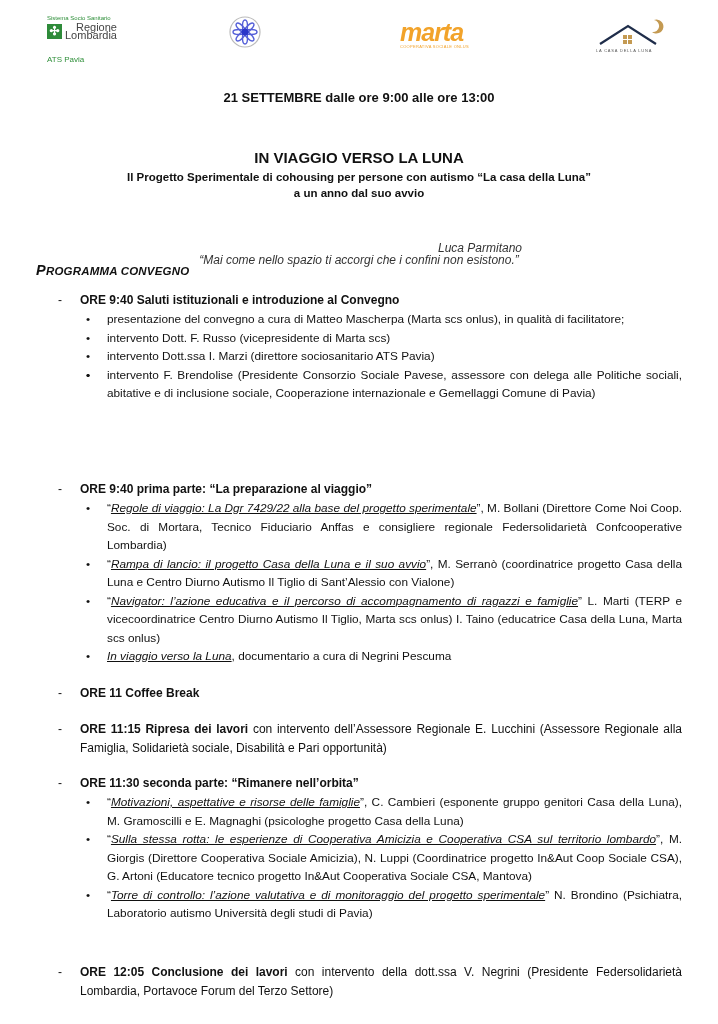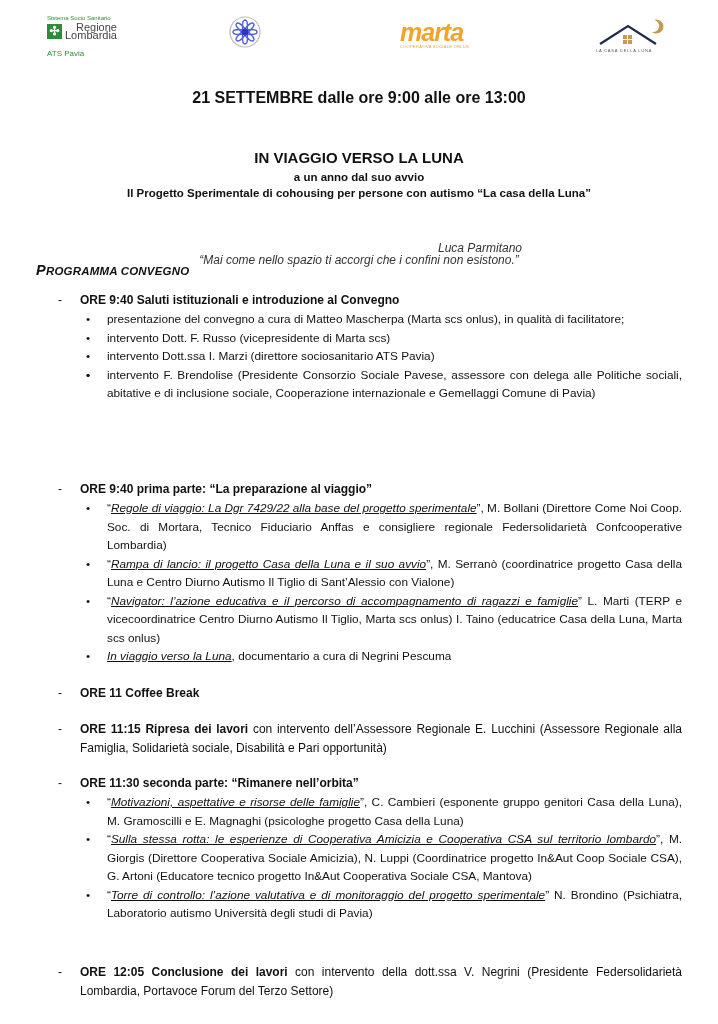--- a/index.html
+++ b/index.html
@@ -4,30 +4,30 @@
 <style>
   html, body { margin:0; padding:0; background:#ffffff; }
   body { width:718px; height:1024px; overflow:hidden; position:relative; font-family:"Liberation Sans", sans-serif; color:#111; }
   .logos { position:absolute; top:0; left:0; width:718px; height:72px; }
   .logo { position:absolute; }
   .logo-rl { left:47px; top:15px; width:80px; height:45px; }
   .rl-top { font-size:6px; color:#2f8f3a; white-space:nowrap; }
   .rl-mid { display:flex; align-items:center; margin-top:2px; }
   .rl-box { width:15px; height:15px; background:#2e8b3a; color:#fff; font-size:12px; line-height:15px; text-align:center; font-weight:bold; }
   .rl-name { font-size:11px; line-height:8px; color:#444; margin-left:3px;text-align:right; }
-  .rl-ats { font-size:8px; color:#2f8f3a; margin-top:10px; }
+  .rl-ats { font-size:8px; color:#2f8f3a; margin-top:16px; }
   .logo-circle { left:228px; top:15px; width:34px; height:34px; }
   .logo-marta { left:390px; top:20px; width:80px; height:32px;margin-left:10px; }
   .marta-word { font-size:25px; font-weight:bold; color:#f2a32a; letter-spacing:-1px; line-height:24px; font-style:italic; }
   .marta-sub { font-size:4px; color:#f2a32a; letter-spacing:0.3px; white-space:nowrap; }
   .logo-casa { left:592px; top:18px; width:72px; height:34px; }
   .casa-sub { position:absolute; left:4px; top:30px; font-size:4px; color:#555; letter-spacing:0.8px; white-space:nowrap; }
 
   .center { position:absolute; left:0; width:718px; text-align:center; }
-  .dateline { top:88px; font-size:16px; font-weight:bold; line-height:20px; }
+  .dateline { top:88px; font-size:13px; font-weight:bold; line-height:20px; }
   .title { top:148px; font-size:15px; font-weight:bold; line-height:20px; }
   .subtitle { top:169px; font-size:11.5px; font-weight:bold; line-height:16px; }
   .quote { position:absolute; left:0; width:718px; top:220px; text-align:center; font-size:12px; font-style:italic; color:#333; line-height:20px;margin-top:30px; }
   .quote-author { position:absolute; left:438px; top:241px; font-size:12px; font-style:italic; color:#333; }
   .prog-head { position:absolute; left:36px; top:262px; font-size:14.5px; font-weight:bold; font-style:italic; letter-spacing:0.2px; }
   .prog-head .sc { font-size:11.5px;text-align:right; }
 
   .section { position:absolute; left:58px; width:624px; font-size:12px; line-height:19px; }
   .dash { position:absolute; left:0; top:0; }
   .sec-text { margin-left:22px; text-align:justify; }
@@ -86,22 +86,22 @@
     </svg>
     <div class="casa-sub">LA CASA DELLA LUNA</div>
   </div>
 </div>
 
 <div class="center dateline">
   <div>21 SETTEMBRE dalle ore 9:00 alle ore 13:00</div>
 </div>
 <div class="center title">IN VIAGGIO VERSO LA LUNA</div>
 <div class="center subtitle">
+  <div>Il Progetto Sperimentale di cohousing per persone con autismo “La casa della Luna”</div>
   <div>a un anno dal suo avvio</div>
-  <div>Il Progetto Sperimentale di cohousing per persone con autismo “La casa della Luna”</div>
 </div>
 <div class="quote">“Mai come nello spazio ti accorgi che i confini non esistono.”</div>
 <div class="quote-author">Luca Parmitano</div>
 
 <div class="prog-head"><span>P</span><span class="sc">ROGRAMMA CONVEGNO</span></div>
 
 <div class="section" style="top:291px;">
   <span class="dash">-</span>
   <div class="sec-text b">ORE 9:40 Saluti istituzionali e introduzione al Convegno</div>
   <ul class="items">

